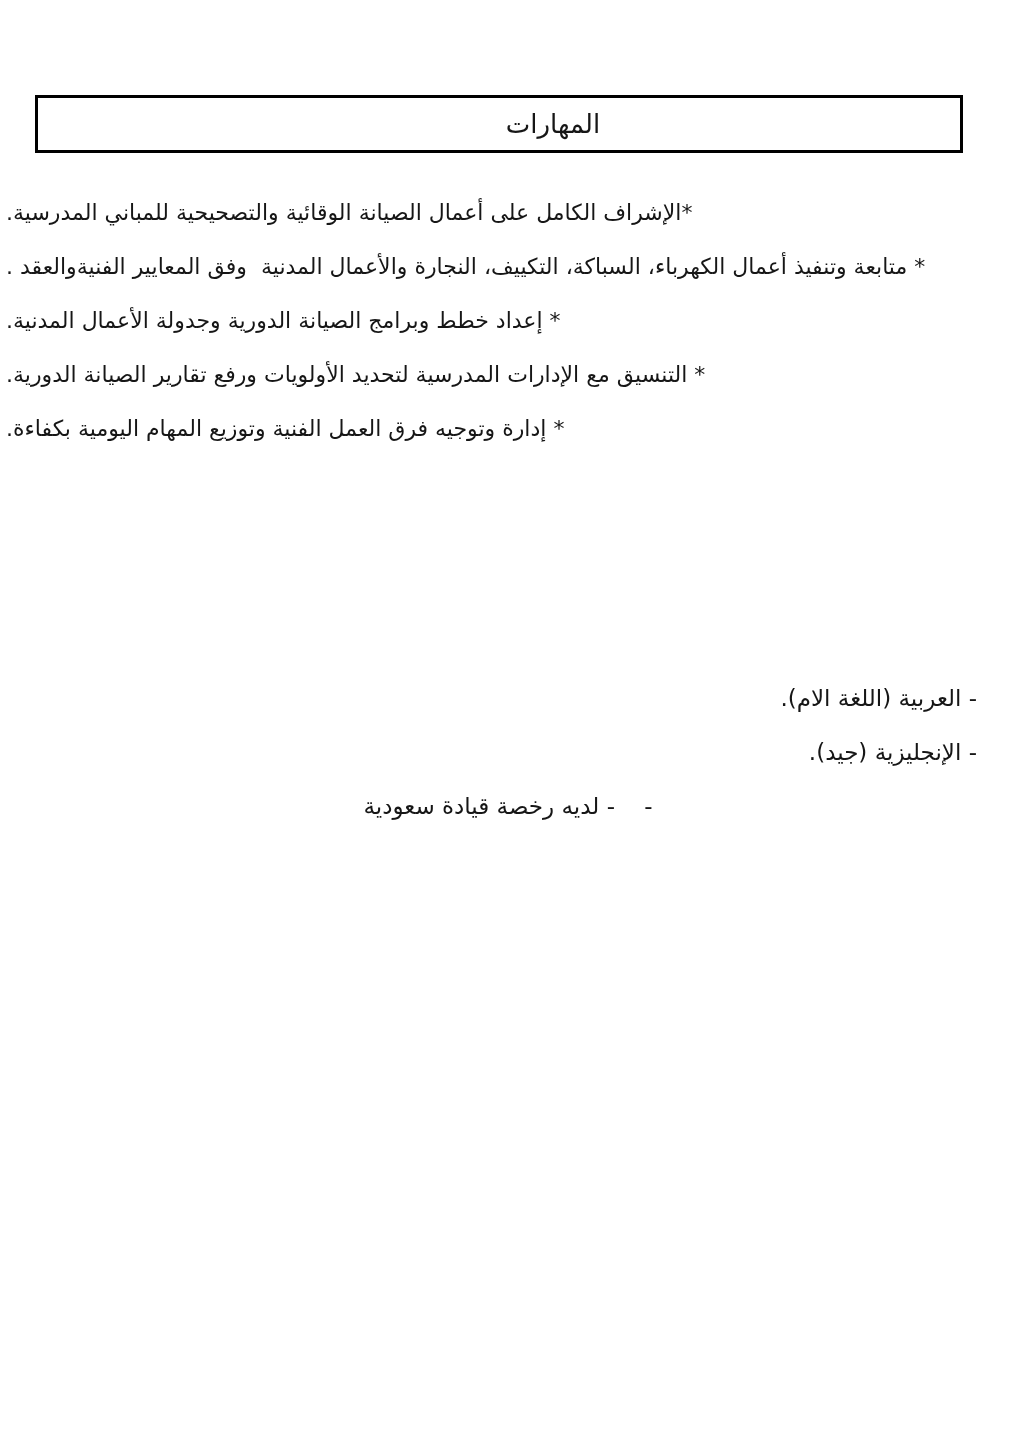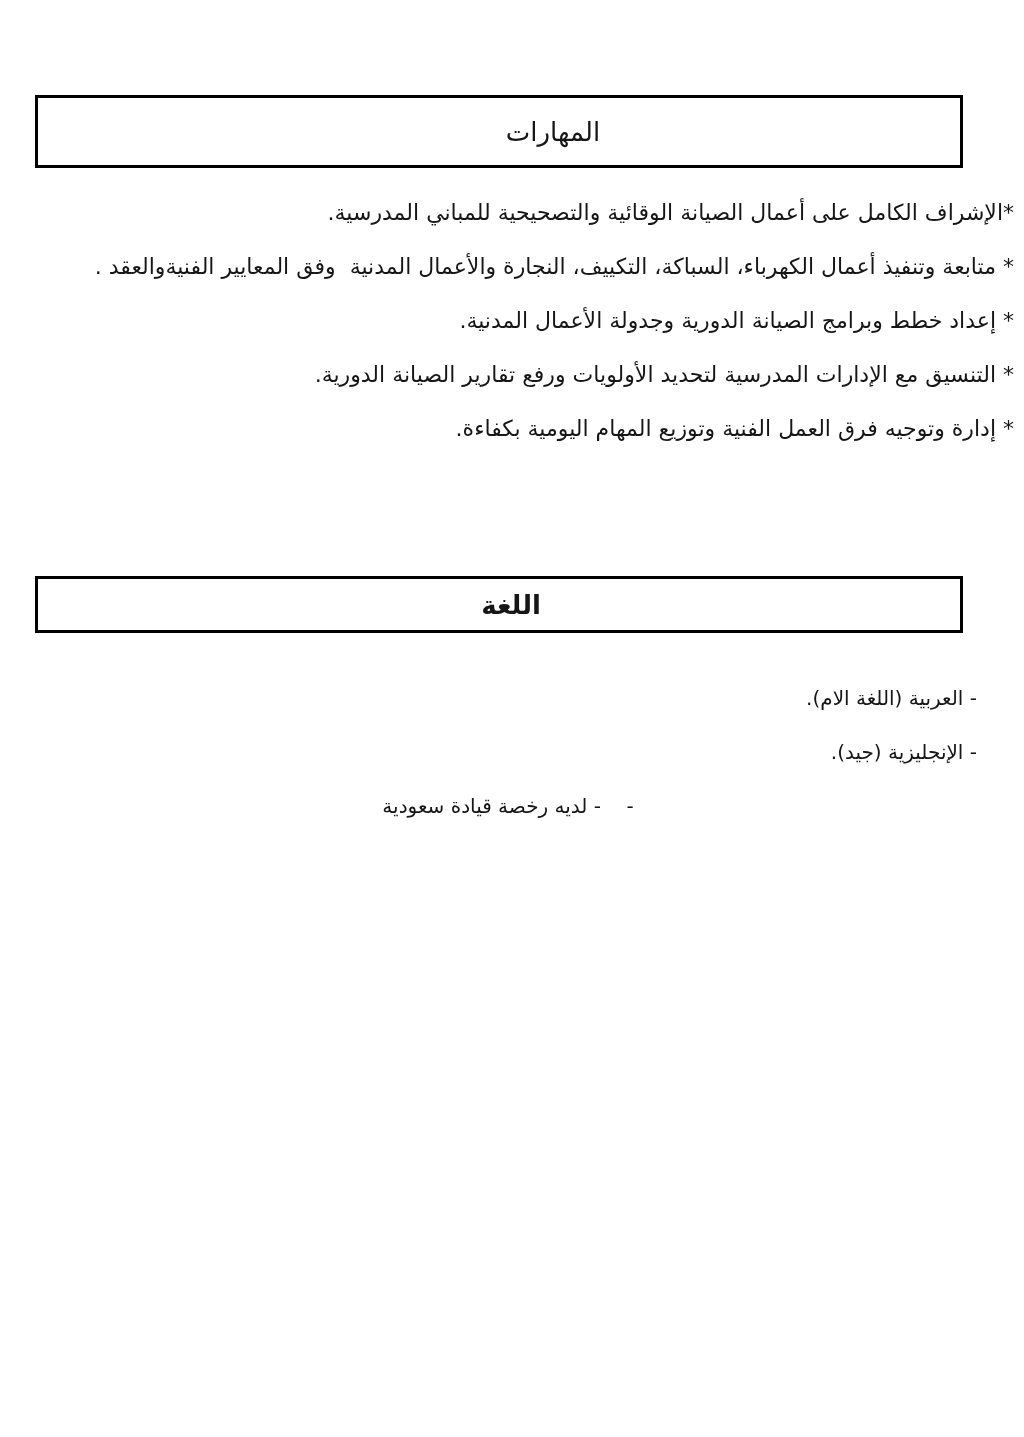--- a/index.html
+++ b/index.html
@@ -17,49 +17,49 @@
     position: absolute;
     left: 35px;
     width: 928px;
     box-sizing: border-box;
     border: 3px solid #000000;
     background: #ffffff;
     display: flex;
     align-items: center;
     justify-content: center;
   }
-  .box-skills   { top: 95px;  height: 73px; }
+  .box-skills   { top: 95px;  height: 58px; }
   .box-language { top: 576px; height: 57px; }
   .header-title { font-size: 26px; white-space: pre; }
   .title-skills   { position: relative; left: 54px; font-weight: normal; }
   .title-language { position: relative; left: 12px; font-weight: bold; }
 
   .skills-list {
     position: absolute;
     top: 186px;
     right: 10px;
     left: 6px;
-    text-align: right;
+    text-align: left;
   }
   .skill-line {
     line-height: 54px;
     font-size: 22px;
     white-space: pre;
   }
 
   .language-list {
     position: absolute;
     top: 671px;
     right: 10px;
     left: 10px;
     text-align: right;
   }
   .lang-line {
     line-height: 54px;
-    font-size: 20px;
+    font-size: 23px;
     white-space: pre;
   }
   .lang-indent { padding-right: 37px; }
   .lang-edge   { padding-right: 8px; text-align: center; }
 
   .page-number {
     position: absolute;
     left: 36px;
     top: 1473px;
     font-size: 27px;
@@ -77,23 +77,20 @@
   </div>
 
   <div class="skills-list">
     <div class="skill-line">*الإشراف الكامل على أعمال الصيانة الوقائية والتصحيحية للمباني المدرسية.</div>
     <div class="skill-line">* متابعة وتنفيذ أعمال الكهرباء، السباكة، التكييف، النجارة والأعمال المدنية  وفق المعايير الفنيةوالعقد .</div>
     <div class="skill-line">* إعداد خطط وبرامج الصيانة الدورية وجدولة الأعمال المدنية.</div>
     <div class="skill-line">* التنسيق مع الإدارات المدرسية لتحديد الأولويات ورفع تقارير الصيانة الدورية.</div>
     <div class="skill-line">* إدارة وتوجيه فرق العمل الفنية وتوزيع المهام اليومية بكفاءة.</div>
   </div>
 
-  <div class="header-box box-language">
-    <span class="header-title title-language">اللغة</span>
-  </div>
 
   <div class="language-list">
     <div class="lang-line lang-indent">- العربية (اللغة الام).</div>
     <div class="lang-line lang-indent">- الإنجليزية (جيد).</div>
     <div class="lang-line lang-edge">-    - لديه رخصة قيادة سعودية</div>
   </div>
 
   <div class="page-number">٢/٢</div>
 
 </div>

